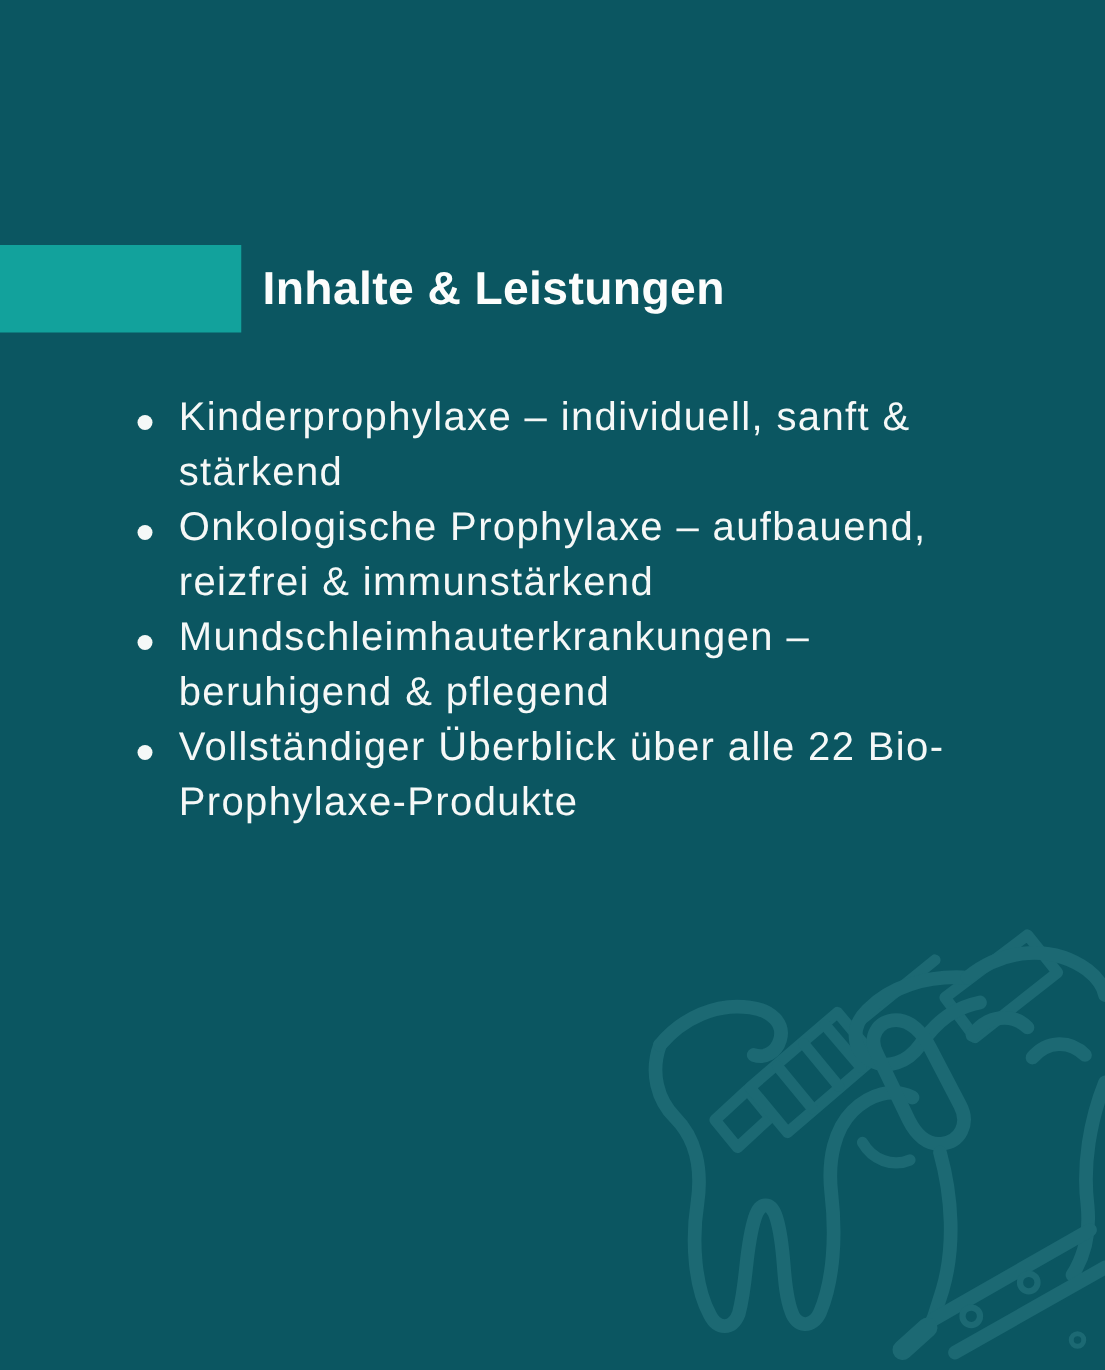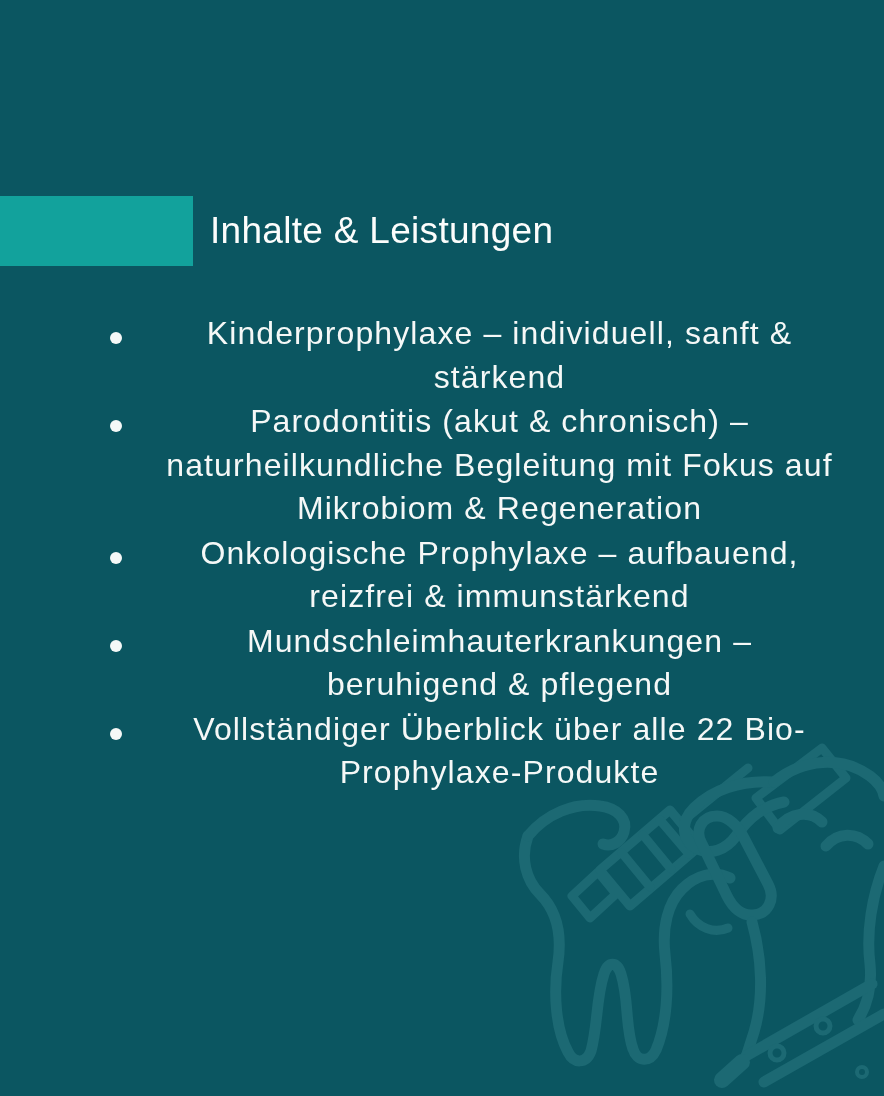--- a/index.html
+++ b/index.html
@@ -21,32 +21,31 @@
 
   
   .accent-bar{
     position:absolute;left:0;top:196px;
     width:193px;height:70px;
     background:var(--accent);
   }
   .title{
     position:absolute;left:210px;top:196px;height:70px;
     margin:0;display:flex;align-items:center;
-    font-size:37px;font-weight:400;letter-spacing:0.3px;
+    font-size:37px;font-weight:700;letter-spacing:0.3px;
     color:#fcfdfc;white-space:nowrap;
   }
 
   
   .list{
     position:absolute;left:104px;top:312px;width:752px;
     margin:0;padding:0;list-style:none;
     font-size:32px;line-height:43.5px;letter-spacing:1.1px;
     color:var(--text);
     z-index:2;
-    text-align:center;
   }
   .list-item{
     position:relative;
     padding-left:39px;
     margin-bottom:1px;
     white-space:pre-line;
   }
   .list-item::before{
     content:"";
     position:absolute;left:6px;top:20px;
@@ -75,23 +74,20 @@
 <div class="canvas">
 
   <header>
     <div class="accent-bar"></div>
     <h1 class="title">Inhalte &amp; Leistungen</h1>
   </header>
 
   <ul class="list">
       <li class="list-item">Kinderprophylaxe – individuell, sanft &amp;
 stärkend</li>
-      <li class="list-item">Parodontitis (akut &amp; chronisch) –
-naturheilkundliche Begleitung mit Fokus auf
-Mikrobiom &amp; Regeneration</li>
       <li class="list-item">Onkologische Prophylaxe – aufbauend,
 reizfrei &amp; immunstärkend</li>
       <li class="list-item">Mundschleimhauterkrankungen –
 beruhigend &amp; pflegend</li>
       <li class="list-item">Vollständiger Überblick über alle 22 Bio-
 Prophylaxe-Produkte</li>
     </ul>
 
   <div class="watermark">
     <svg width="368" height="360" viewBox="0 0 368 360" xmlns="http://www.w3.org/2000/svg">

